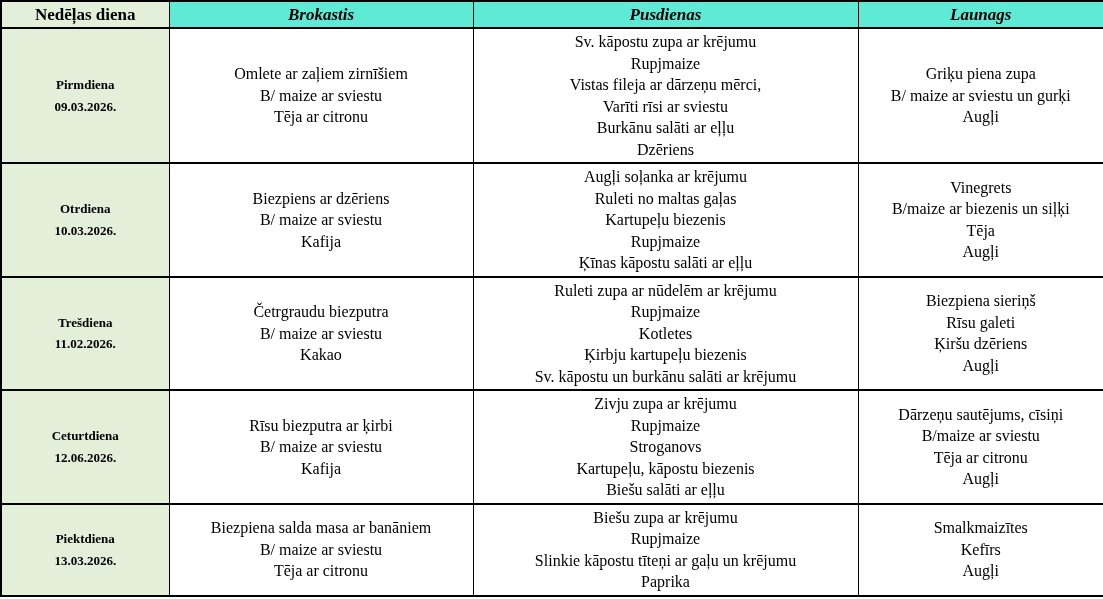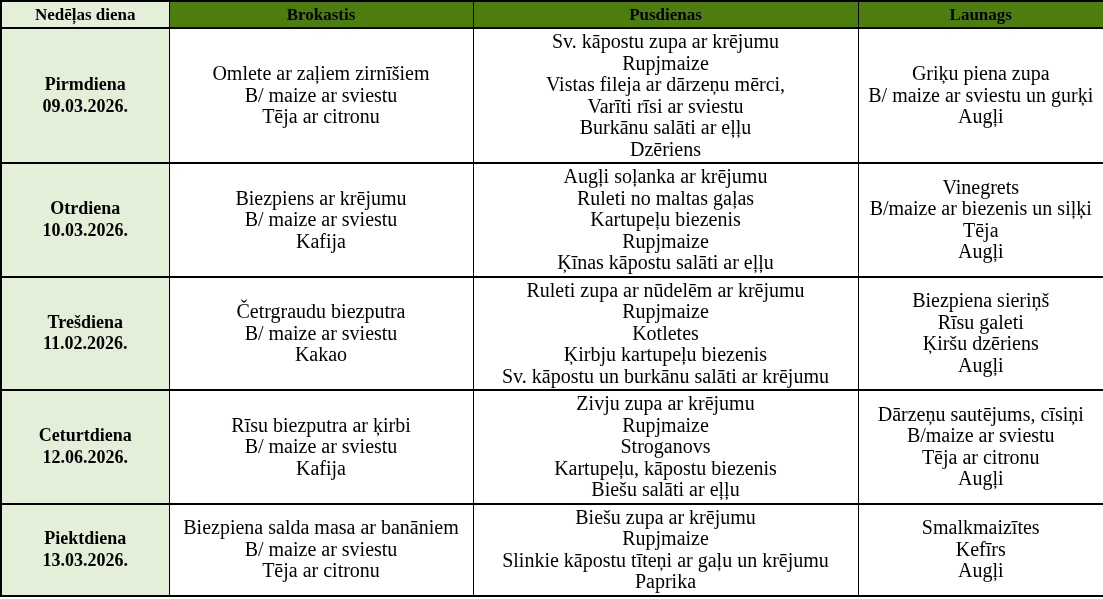--- a/index.html
+++ b/index.html
@@ -29,30 +29,30 @@
     overflow: hidden;
   }
   .menu th {
     height: 23px;
     font-size: 17px;
     font-weight: bold;
     padding: 1px 4px;
     margin-left: 35px;
   }
   th.day-header { background: #e3efd9; }
-  th.meal-header { background: #4d7c0f; }
+  th.meal-header { background: #5eead4; font-style: italic; }
   td.day-cell {
     background: #e3efd9;
     font-weight: bold;
-    font-size: 18px;
+    font-size: 13px;
     line-height: 22px;
   }
   td.meal-cell {
     background: #ffffff;
-    font-size: 20px;
+    font-size: 16px;
     text-align: center;
   }
   .cell-line {
     line-height: 21.5px;
     white-space: nowrap;
   }
   .day-cell .cell-line { white-space: normal; }
 </style>
 </head>
 <body>
@@ -96,21 +96,21 @@
           <div class="cell-line">B/ maize ar sviestu un gurķi</div>
           <div class="cell-line">Augļi</div>
         </td>
       </tr>
       <tr>
         <td class="day-cell">
           <div class="cell-line">Otrdiena</div>
           <div class="cell-line">10.03.2026.</div>
         </td>
         <td class="meal-cell">
-          <div class="cell-line">Biezpiens ar krējumu</div>
+          <div class="cell-line">Biezpiens ar dzēriens</div>
           <div class="cell-line">B/ maize ar sviestu</div>
           <div class="cell-line">Kafija</div>
         </td>
         <td class="meal-cell">
           <div class="cell-line">Augļi soļanka ar krējumu</div>
           <div class="cell-line">Ruleti no maltas gaļas</div>
           <div class="cell-line">Kartupeļu biezenis</div>
           <div class="cell-line">Rupjmaize</div>
           <div class="cell-line">Ķīnas kāpostu salāti ar eļļu</div>
         </td>

